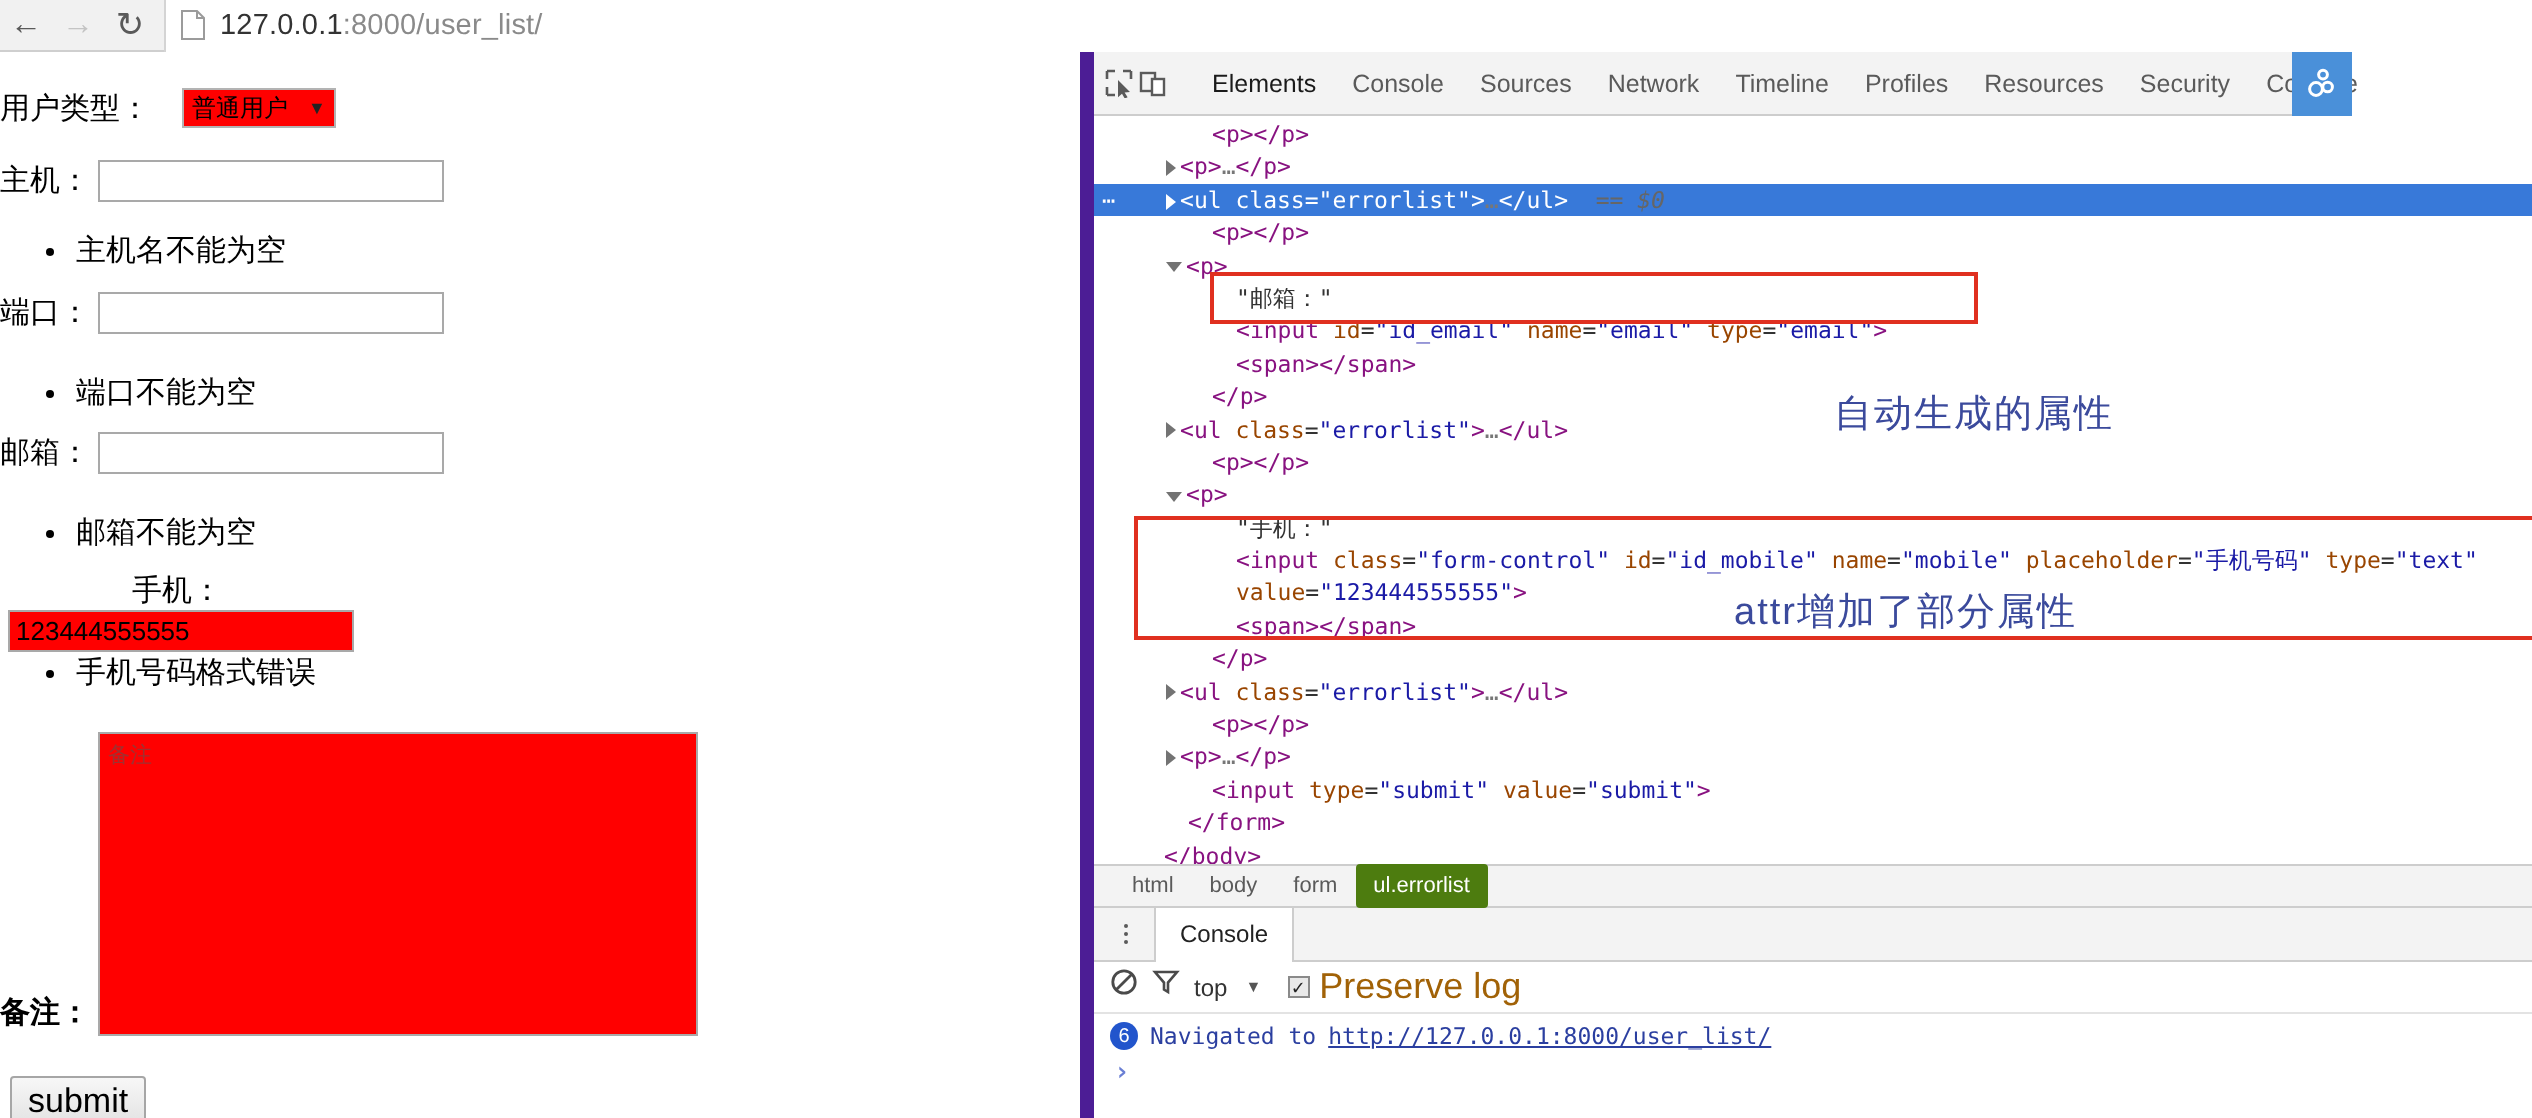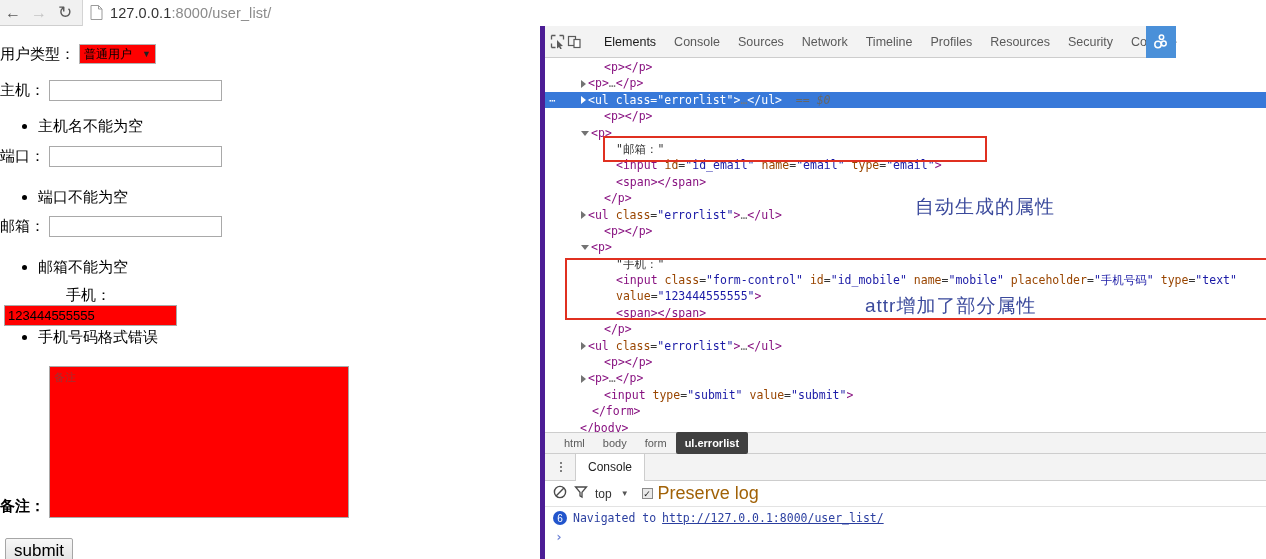--- a/index.html
+++ b/index.html
@@ -58,21 +58,21 @@
     font-family:"Liberation Sans", sans-serif; font-size:13px;
     padding:1px 3px; outline:none;
   }
   .err-list{ margin:0; padding:0 0 0 22px; list-style:disc; }
   .err-list li{ font-size:15px; color:#000; line-height:1.5; }
 
   #row-usertype{ position:absolute; left:0; top:18px; }
   #usertype-select{
     background:#ff0000; color:#000; border:1px solid #b3b3b3;
     font-family:"Liberation Sans", sans-serif; font-size:12px;
-    height:20px; padding:0 4px; margin-left:4px;
+    height:20px; padding:0 4px; margin-left:16px;
     -webkit-appearance:none; appearance:none;
     display:inline-flex; align-items:center;
   }
   .sel-arrow{ margin-left:10px; font-size:9px; color:#222; }
 
   #row-host{ position:absolute; left:0; top:54px; }
   #host-input{ width:173px; margin-left:4px; }
   #err-host{ position:absolute; left:16px; top:89px; }
 
   #row-port{ position:absolute; left:0; top:120px; }
@@ -104,21 +104,21 @@
     font-family:"Liberation Sans", sans-serif; font-size:17px;
     background:linear-gradient(#f7f7f7,#e2e2e2);
     border:1px solid #a6a6a6; padding:2px 8px; color:#000;
     border-radius:2px; cursor:default;
   }
 
   
   #devtools{
     position:absolute; left:540px; top:26px; width:636px; height:533px;
     background:#ffffff;
-    border-left:5px solid #4c1d95;
+    border-left:7px solid #4c1d95;
     font-family:"Liberation Sans", sans-serif;
   }
   #dt-toolbar{
     height:32px; display:flex; align-items:center;
     border-bottom:1px solid #cdcdcd; background:#f3f3f3;
     padding-left:4px; position:relative;
   }
   .dt-icon-btn{
     width:26px; height:26px; display:flex; align-items:center; justify-content:center;
     margin:0 1px; color:#5a5a5a;
@@ -166,21 +166,21 @@
     position:absolute; color:#3b4a9c; font-family:"Liberation Sans", sans-serif;
     font-size:19px; letter-spacing:1px; white-space:nowrap;
   }
 
   #dt-breadcrumb{
     position:absolute; left:0; top:406px; width:726px; height:22px;
     background:#f3f3f3; border-top:1px solid #cdcdcd; border-bottom:1px solid #cdcdcd;
     display:flex; align-items:center; padding-left:10px;
   }
   .crumb{ font-size:11px; color:#5a5a5a; padding:0 9px; line-height:22px; }
-  .crumb.active{ background:#404040; color:#fff; font-weight:bold; border-radius:2px; }
+  .crumb.active{ background:#4d7c0f; color:#fff; font-weight:normal; border-radius:2px; }
 
   #dt-drawer{
     position:absolute; left:0; top:428px; width:726px; height:105px; background:#fff;
   }
   #drawer-tabbar{
     height:27px; border-bottom:1px solid #cdcdcd; display:flex; align-items:center;
     background:#f3f3f3; padding-left:6px;
   }
   #drawer-kebab{
     width:20px; height:20px; display:flex; flex-direction:column; align-items:center;

